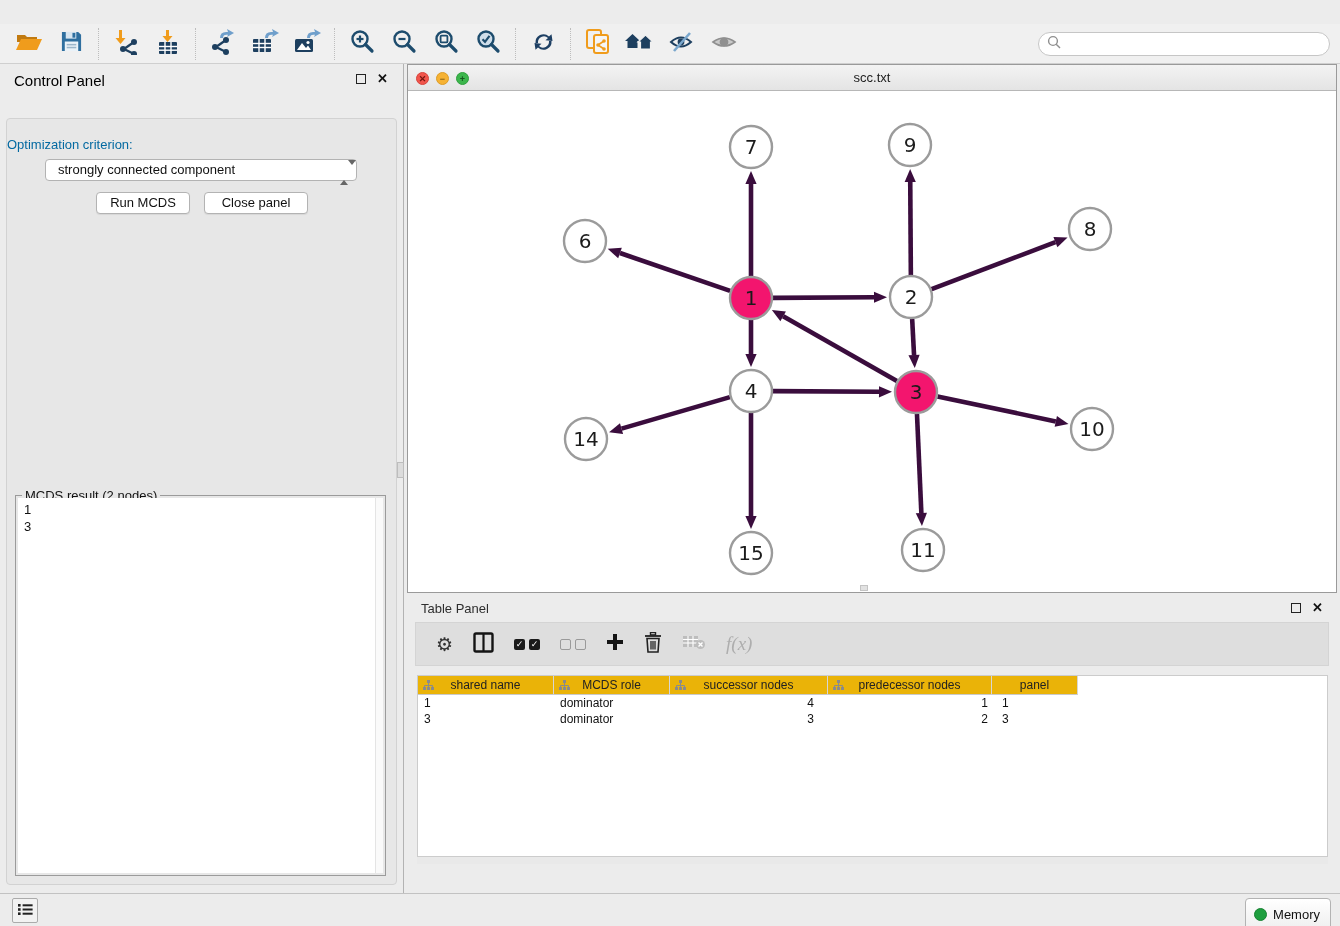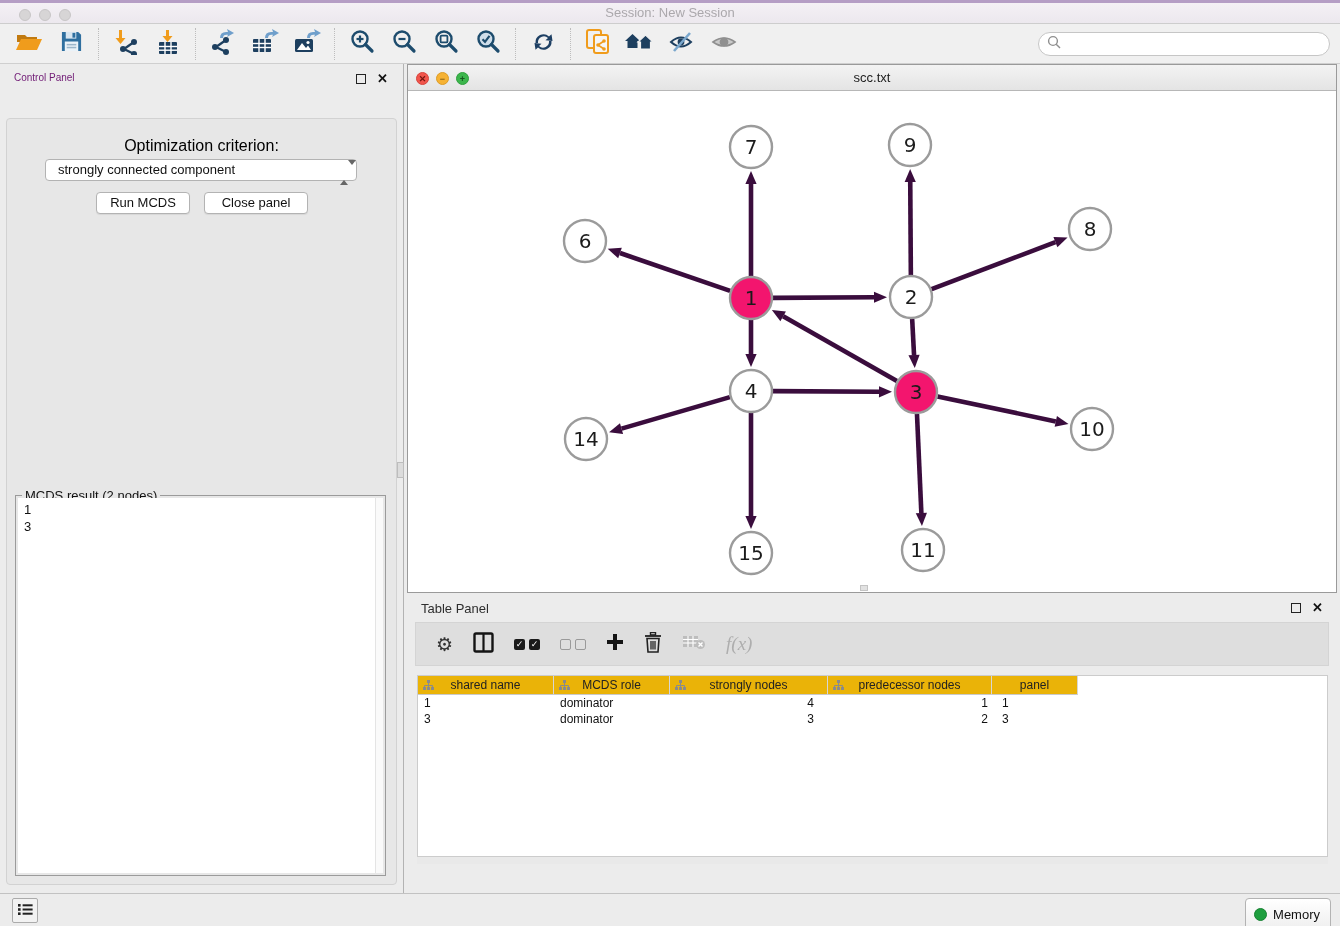--- a/index.html
+++ b/index.html
@@ -27,31 +27,31 @@
   .tb-div { width:1px; height:32px; border-left:1px dotted #bdbdbd; margin:0 6px; }
   .searchbox {
     position:absolute; right:10px; top:32px; width:292px; height:24px;
     background:#fff; border:1px solid #c6c6c6; border-radius:12px;
     display:flex; align-items:center; padding-left:8px;
   }
   .searchbox input { border:none; outline:none; flex:1; font-size:12px; background:transparent; margin-left:4px; }
   
   .control-panel { position:absolute; left:0; top:64px; width:404px; bottom:33px; background:#ececec; border-right:1px solid #b3b3b3; }
   .panel-head { position:relative; height:30px; }
-  .panel-head .ph-title { position:absolute; left:14px; top:8px; font-size:10px; color:#701a75;text-align:center; }
+  .panel-head .ph-title { position:absolute; left:14px; top:8px; font-size:15px; color:#000000;text-align:center; }
   .float-ic { position:absolute; width:10px; height:10px; border:1.5px solid #222; top:10px; }
   .close-ic { position:absolute; top:7px; font-size:13px; font-weight:bold; color:#111; }
   .seg-tabs { display:flex; height:22px; border:1px solid #bdbdbd; border-radius:5px; overflow:hidden; background:#fff;
               box-shadow:0 1px 1px rgba(0,0,0,0.08); }
   .seg-tab { padding:0 15px; line-height:21px; font-size:13px; color:#111; border-left:1px solid #cfcfcf; background:#fff; white-space:nowrap; }
   .seg-tab:first-child { border-left:none; }
   .seg-tab.selected { background:#e3e6e6; color:#bdc6c6; }
   .cp-tabs-wrap { position:absolute; top:32px; left:50%; transform:translateX(-50%); }
   .cp-content { position:absolute; left:6px; right:6px; top:54px; bottom:8px; background:#e7e7e7; border:1px solid #d2d2d2; border-radius:4px; }
-  .opt-label { position:absolute; top:18px; width:100%; text-align:center; font-size:16px; color:#000000; }
+  .opt-label { position:absolute; top:18px; width:100%; text-align:left; font-size:13px; color:#0369a1; }
   .dropdown { position:absolute; top:40px; left:38px; width:312px; height:22px; background:#fff; border:1px solid #b3b3b3; border-radius:4px;
               font-size:13px; line-height:20px; padding-left:12px; color:#111; }
   .stepper { position:absolute; right:7px; top:3px; width:9px; }
   .stepper .up { width:0;height:0;border-left:4px solid transparent;border-right:4px solid transparent;border-bottom:5px solid #666; margin-bottom:3px;}
   .stepper .dn { width:0;height:0;border-left:4px solid transparent;border-right:4px solid transparent;border-top:5px solid #666; }
   .mac-btn { position:absolute; height:22px; background:#fff; border:1px solid #b3b3b3; border-radius:4px; font-size:13px; text-align:center;
              line-height:20px; color:#111; box-shadow:0 1px 1px rgba(0,0,0,0.07); }
   .result-group { position:absolute; left:8px; right:10px; top:376px; bottom:8px; border:1px solid #9b9b9b; }
   .result-title { position:absolute; top:-8px; left:6px; background:#e7e7e7; padding:0 3px; font-size:13px; color:#111; }
   .result-inner { position:absolute; left:2px; right:2px; top:2px; bottom:2px; background:#fff; padding:3px 6px; font-size:13px; line-height:17px; color:#111; white-space:pre-line; }
@@ -92,26 +92,20 @@
               display:flex; align-items:center; justify-content:center; }
   .memory-btn { position:absolute; right:9px; top:4px; height:32px; padding:0 10px 0 8px; background:linear-gradient(#ffffff,#efefef);
                 border:1px solid #b3b3b3; border-radius:4px; display:flex; align-items:center; gap:6px; font-size:13px; color:#111; }
   .mem-dot { width:13px; height:13px; border-radius:50%; background:#1e9e3e; border:1px solid #188233; }
 </style>
 </head>
 <body>
 
 <div class="app">
 
-  <div class="titlebar">
-    <span class="tl gray" style="left:19px"></span>
-    <span class="tl gray" style="left:39px"></span>
-    <span class="tl gray" style="left:59px"></span>
-    <div class="title">Session: New Session</div>
-  </div>
 
   <div class="toolbar">
     <div class="tb-btn">
       <span><svg width="28" height="22" viewBox="0 0 28 22">
             <path d="M2 4h8l2 2h10v5H2z" fill="#c17a10"></path>
             <path d="M1 19 L6 8 H27 L22 19 Z" fill="#f09c1c"></path>
           </svg></span>
     </div>
     <div class="tb-btn">
       <span><svg width="23" height="23" viewBox="0 0 24 24">
@@ -442,21 +436,21 @@
                 <rect x="8" y="7" width="3" height="3"></rect>
               </g>
               <g stroke="#8a8a8a" stroke-width="1">
                 <line x1="5.5" y1="3" x2="5.5" y2="5.5"></line>
                 <line x1="1.5" y1="5.5" x2="9.5" y2="5.5"></line>
                 <line x1="1.5" y1="5.5" x2="1.5" y2="7"></line>
                 <line x1="5.5" y1="5.5" x2="5.5" y2="7"></line>
                 <line x1="9.5" y1="5.5" x2="9.5" y2="7"></line>
               </g>
             </svg>
-            <span>strongly nodes</span>
+            <span>successor nodes</span>
           </div>
           <div class="th" style="width: 164px;">
             <svg class="tree-ic" width="11" height="11" viewBox="0 0 11 11">
               <g fill="#8a8a8a">
                 <rect x="4" y="0" width="3" height="3"></rect>
                 <rect x="0" y="7" width="3" height="3"></rect>
                 <rect x="4" y="7" width="3" height="3"></rect>
                 <rect x="8" y="7" width="3" height="3"></rect>
               </g>
               <g stroke="#8a8a8a" stroke-width="1">

